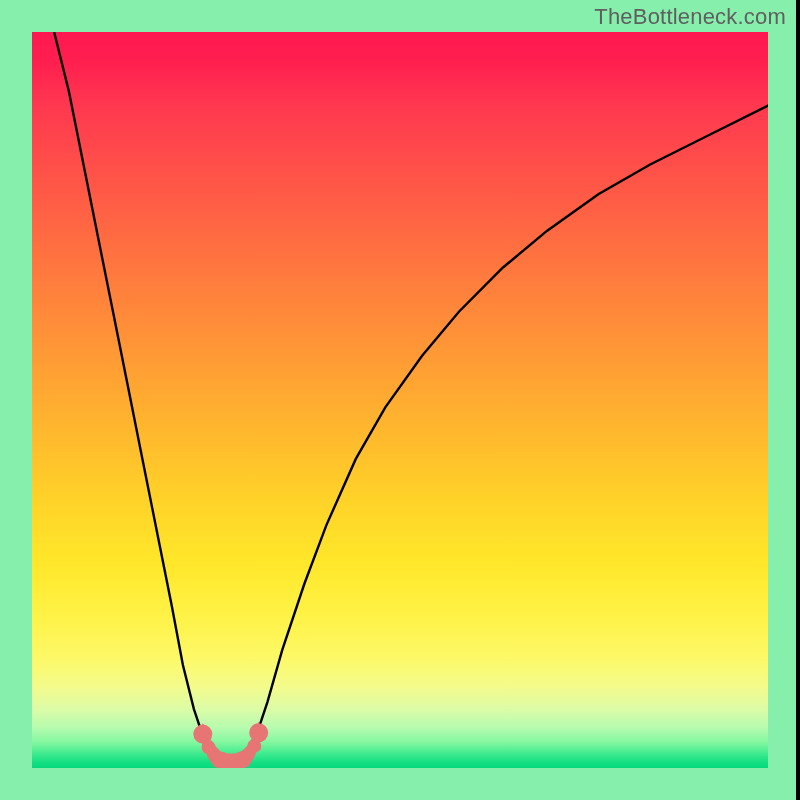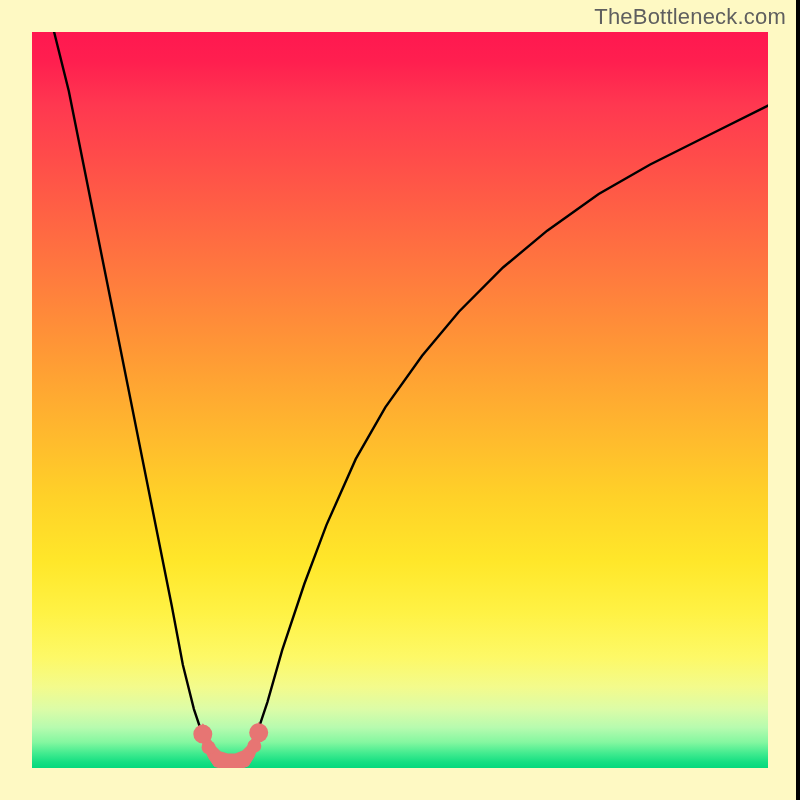--- a/index.html
+++ b/index.html
@@ -10,21 +10,21 @@
     background: #000;
     overflow: hidden;
     font-family: Arial, Helvetica, sans-serif;
   }
   .frame {
     position: absolute;
     top: 0;
     left: 0;
     width: 796px;
     height: 800px;
-    background: #fef9c3;
+    background: #86efac;
   }
   .watermark {
     position: absolute;
     top: 4px;
     right: 10px;
     font-size: 22px;
     font-weight: 500;
     color: #5f5f5f;
     letter-spacing: 0.2px;
     z-index: 20;

